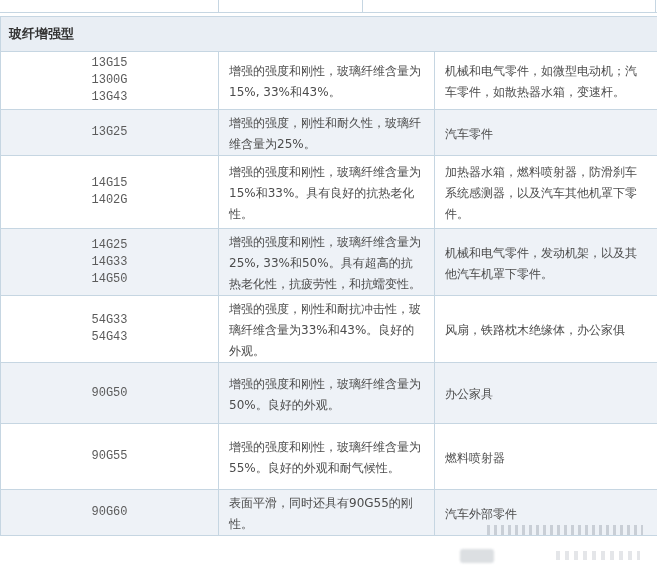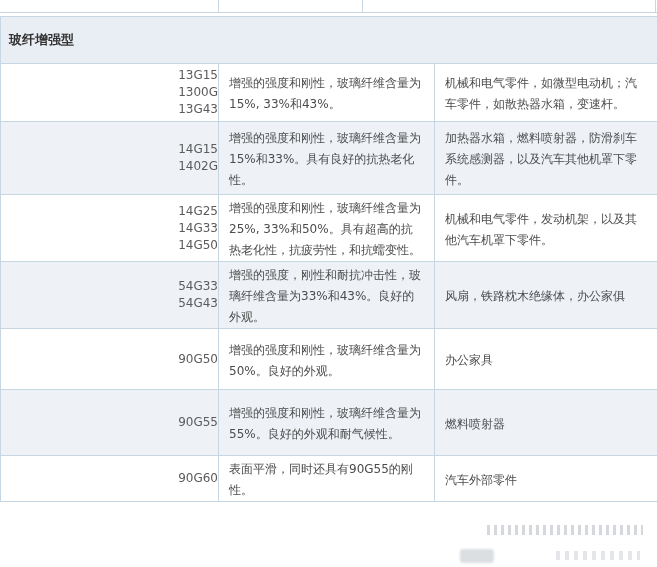--- a/index.html
+++ b/index.html
@@ -35,26 +35,27 @@
     vertical-align:middle;
     font-size:12px;line-height:21px;
     padding:3px 12px 0 10px;
     overflow:hidden;
   }
   tbody tr:nth-child(odd){background:var(--stripe-bg);}
   tbody tr:nth-child(even){background:#ffffff;}
   tr.sec{background:var(--header-bg) !important;}
   td.section{
     font-weight:bold;color:#333;font-size:13px;
-    padding:14px 8px;line-height:18px;
+    padding:8px 8px;line-height:18px;
   }
   td.grade{
-    text-align:right;color:var(--grade-text);
+    text-align:center;color:var(--grade-text);
     white-space:pre-line;line-height:17px;
     padding:3px 0;
+    font-family:Liberation Mono, monospace;
   }
   td.desc,td.apps{color:var(--text);}
   
   .wm1{
     position:absolute;left:487px;top:525px;width:156px;height:10px;
     background:repeating-linear-gradient(90deg,rgba(115,125,138,.55) 0 3px,transparent 3px 7px);
     opacity:.55;filter:blur(.4px);pointer-events:none;
   }
   .wm2{
     position:absolute;left:556px;top:551px;width:84px;height:9px;
@@ -86,20 +87,25 @@
     <tr class="sec" style="height:22px;">
       <td class="section" colspan="3">玻纤增强型</td>
     </tr>
     <tr style="height:57px;">
       <td class="grade">13G15
 1300G
 13G43</td>
       <td class="desc">增强的强度和刚性，玻璃纤维含量为15%, 33%和43%。</td>
       <td class="apps">机械和电气零件，如微型电动机；汽车零件，如散热器水箱，变速杆。</td>
     </tr>
+    <tr style="height:46px;">
+      <td class="grade">13G25</td>
+      <td class="desc">增强的强度，刚性和耐久性，玻璃纤维含量为25%。</td>
+      <td class="apps">汽车零件</td>
+    </tr>
     <tr style="height:73px;">
       <td class="grade">14G15
 1402G</td>
       <td class="desc">增强的强度和刚性，玻璃纤维含量为15%和33%。具有良好的抗热老化性。</td>
       <td class="apps">加热器水箱，燃料喷射器，防滑刹车系统感测器，以及汽车其他机罩下零件。</td>
     </tr>
     <tr style="height:56px;">
       <td class="grade">14G25
 14G33
 14G50</td>

